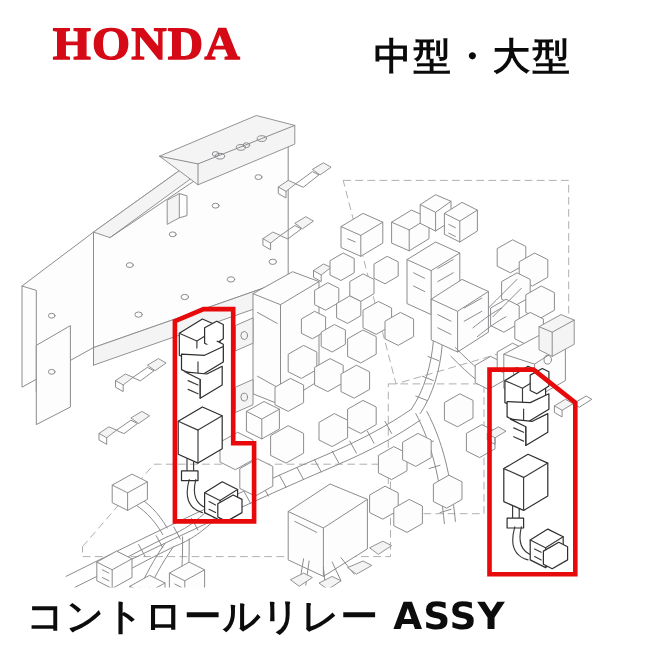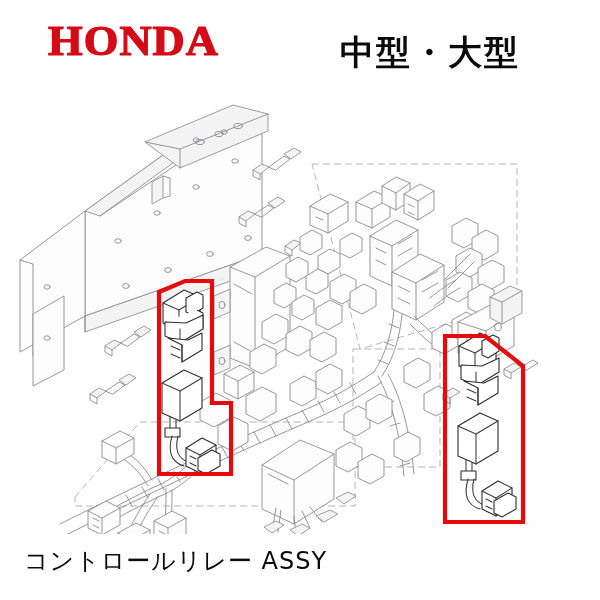--- a/index.html
+++ b/index.html
@@ -25,21 +25,21 @@
     position:absolute;left:340px;top:32px;
     font-family:"DejaVu Sans","Liberation Sans",sans-serif;
     font-weight:700;font-size:34px;line-height:40px;color:#0a0a0a;
     letter-spacing:2px;white-space:nowrap;
   }
 
   
   #caption{
     position:absolute;left:24px;top:543px;
     font-family:"DejaVu Sans","Liberation Sans",sans-serif;
-    font-weight:400;font-size:24px;line-height:36px;color:#0c0c0c;
+    font-weight:700;font-size:34px;line-height:36px;color:#0c0c0c;
     letter-spacing:1px;white-space:nowrap;
   }
 
   
   #diagram{position:absolute;left:0;top:84px;width:600px;height:450px;}
   #diagram svg{display:block;width:600px;height:450px;}
 
   .ln{fill:none;stroke:#8b8b8f;stroke-width:0.9;
       stroke-linejoin:round;stroke-linecap:round;}
   .ln-d{fill:none;stroke:#3a3a3a;stroke-width:1.05;

